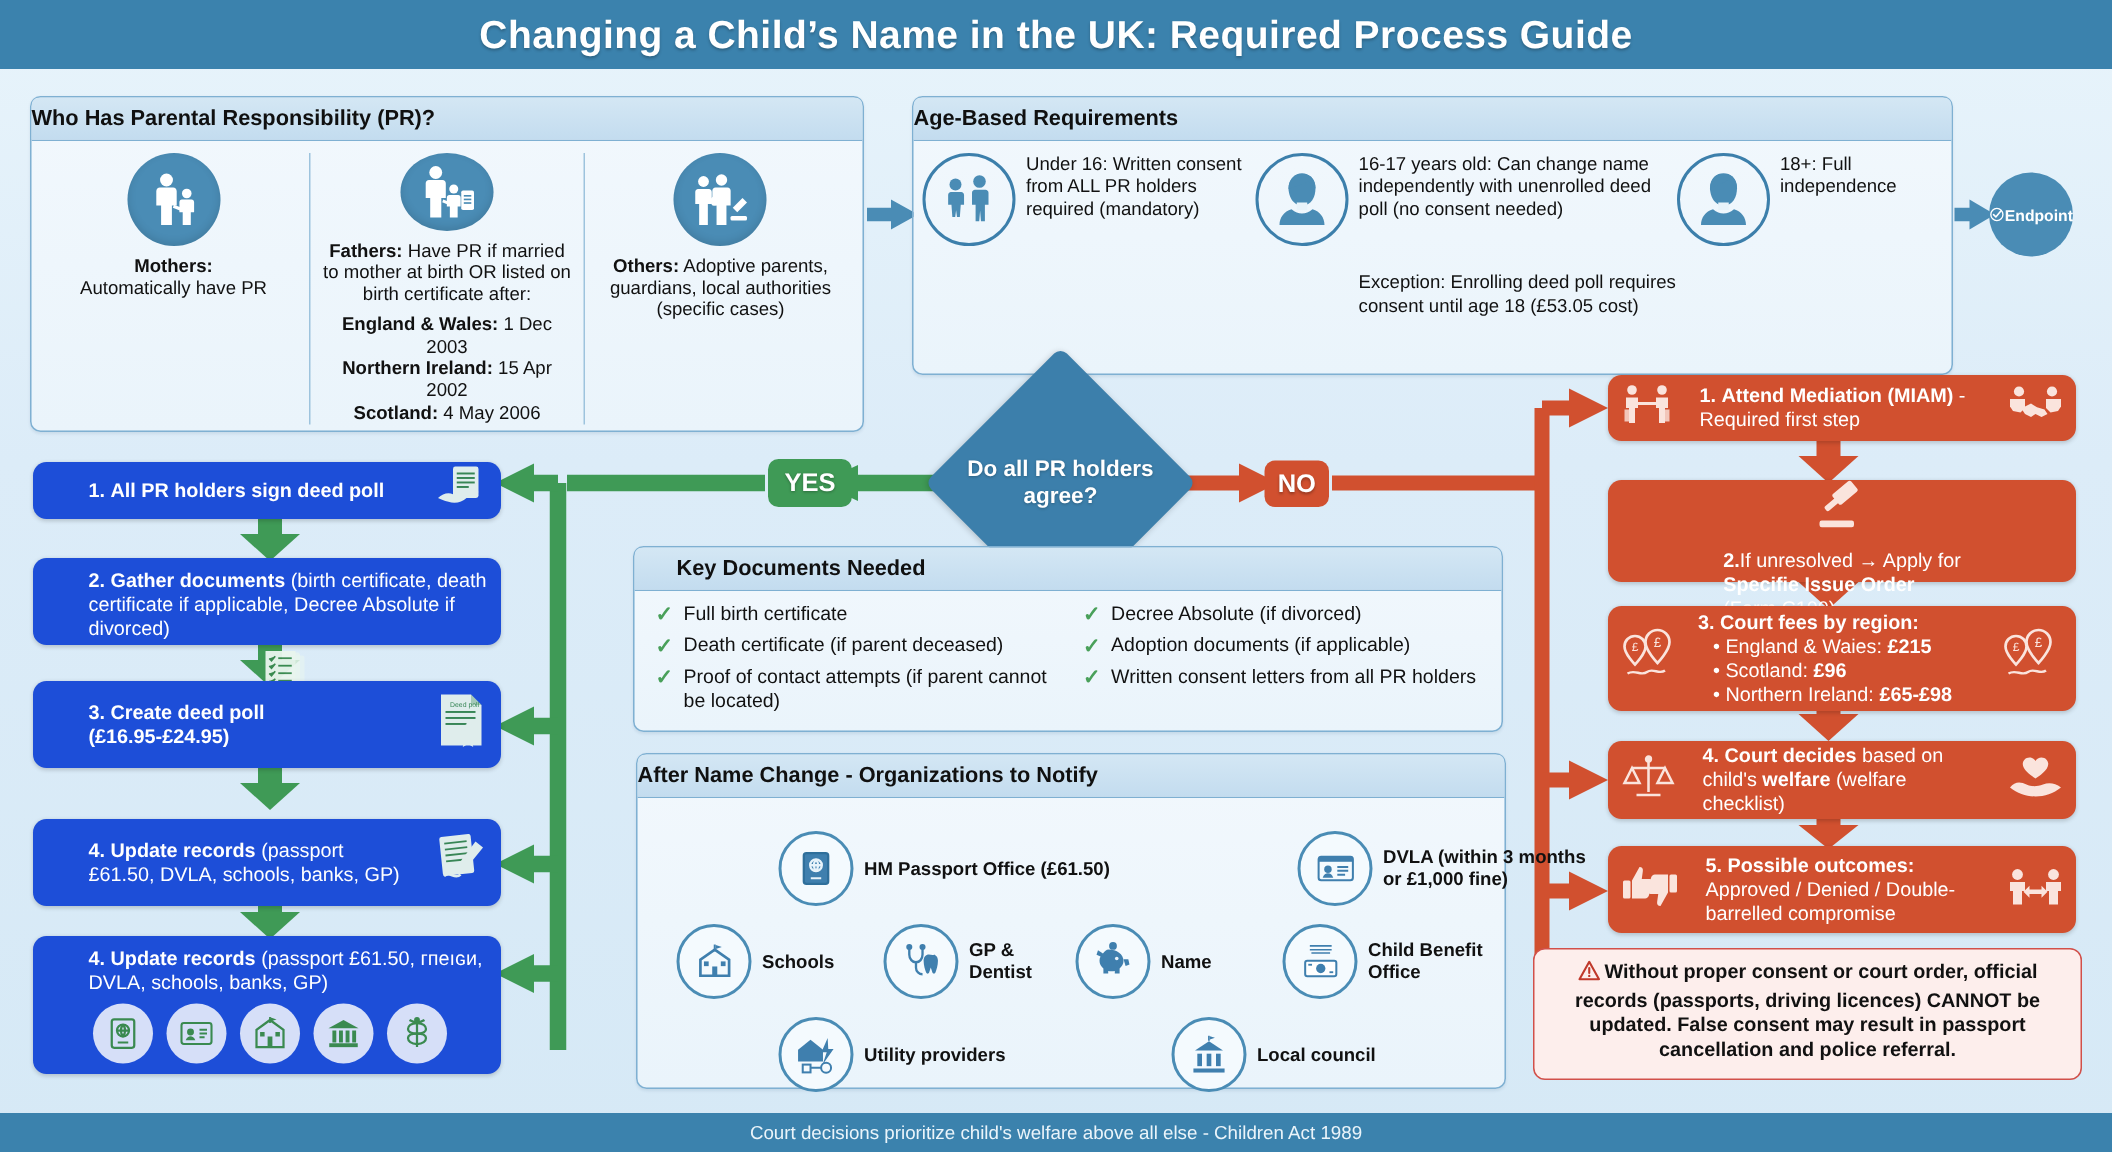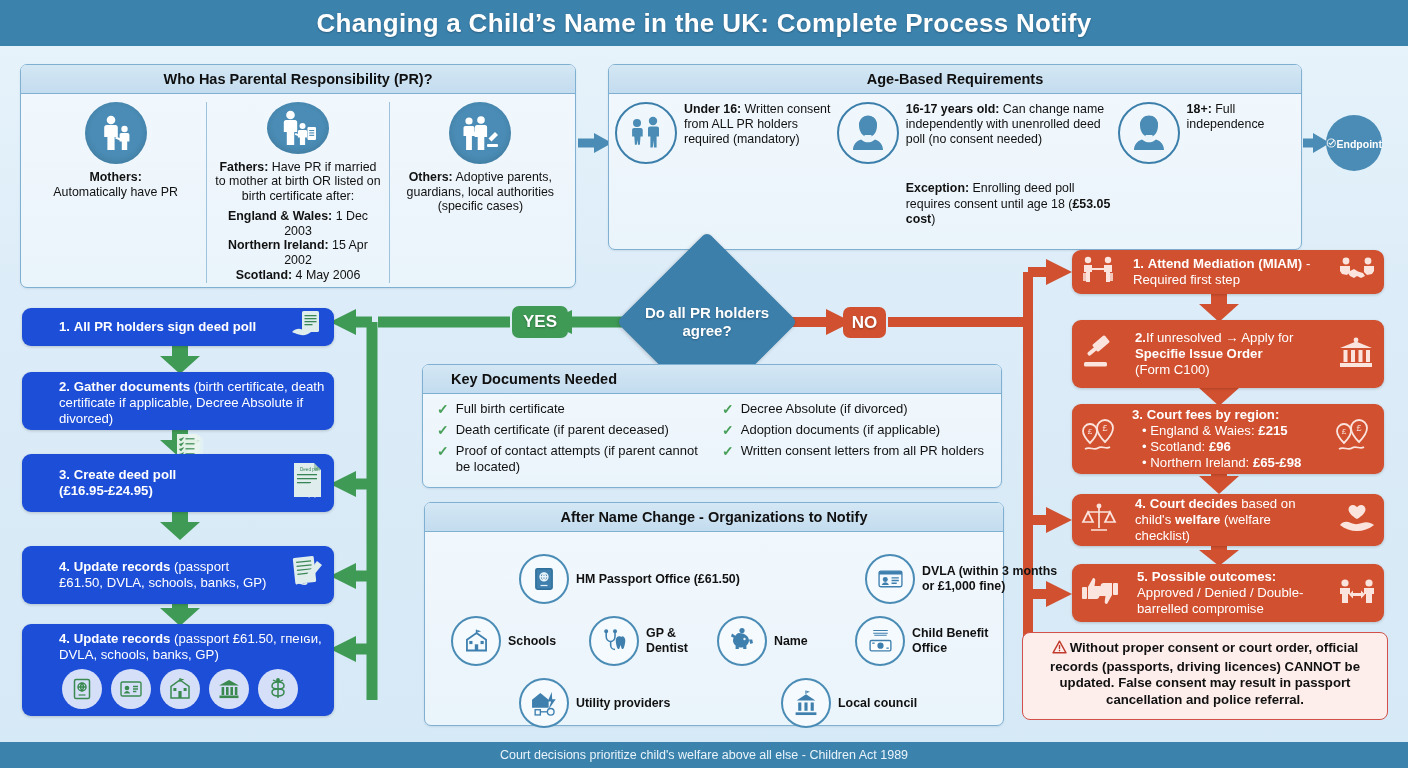--- a/index.html
+++ b/index.html
@@ -26,21 +26,21 @@
   #footer span { color:#eaf4fa; font-size:12.5px; }
 
   
   .panel {
     position:absolute;
     background:linear-gradient(180deg,#f2f8fd 0%, #eaf4fb 100%);
     border:1.4px solid #7fb0d2; border-radius:7px;
     box-shadow:0 1px 2px rgba(30,70,110,.10);
   }
   .panel-title {
-    height:29px; line-height:29px; text-align:center;
+    height:29px; line-height:29px; 
     font-size:14.5px; font-weight:bold; color:#101010;
     background:linear-gradient(180deg,#d4e7f4 0%, #c3dcef 100%);
     border-bottom:1.2px solid #7fb0d2;
     border-radius:5px 5px 0 0;
   }
   .panel-body { position:relative; width:100%; height:calc(100% - 29px); }
 
   
   .pr-cols { display:flex; height:100%; padding:8px 4px 4px 4px; }
   .pr-col { flex:1; display:flex; flex-direction:column; align-items:center; padding:0 8px; }
@@ -56,21 +56,21 @@
 
   
   .age-row { display:flex; height:100%; align-items:flex-start; padding:8px 6px 4px 6px; }
   .age-item { display:flex; align-items:flex-start; }
   .age-ring {
     width:62px; height:62px; border-radius:50%;
     border:2.6px solid #3c7fab; background:transparent;
     display:flex; align-items:center; justify-content:center; flex:0 0 auto;
   }
   .age-txt { font-size:12.4px; line-height:1.22; color:#111; margin-left:7px; }
-  .age-txt b { font-weight:bold; }
+  .age-txt b { font-weight:normal; }
 
   
   .fbox {
     position:absolute; border-radius:9px; color:#fff;
     display:flex; align-items:center;
     box-shadow:0 1px 3px rgba(0,0,0,.18);
   }
   .fbox.green { background:#1d4ed8;padding-left:28px; }
   .fbox.red   { background:#d1502f; }
   .fbox .ftxt { font-size:13.2px; line-height:1.2; padding:7px 9px; flex:1; }
@@ -135,21 +135,21 @@
     align-items:center; justify-content:center; color:#fff;
   }
   #endpoint .eplabel { font-size:10.5px; font-weight:bold; margin-top:1px; }
 
   svg.connectors { position:absolute; left:0; top:0; width:1408px; height:768px; pointer-events:none; }
 </style>
 </head>
 <body>
 
 <div id="header">
-  <h1>Changing a Child’s Name in the UK: Complete Process Notify</h1>
+  <h1>Changing a Child’s Name in the UK: Required Process Guide</h1>
 </div>
 
 <svg class="connectors">
   <defs>
     <marker id="ar-blue" markerWidth="6" markerHeight="6" refX="3" refY="3" orient="auto">
       <path d="M0,0 L6,3 L0,6 Z" fill="#4a8cb5"></path>
     </marker>
   </defs>
 
   <path d="M578,143 L596,143" stroke="#4a8cb5" stroke-width="9" fill="none"></path>
@@ -542,21 +542,21 @@
     <svg width="36" height="28" viewBox="0 0 36 28" fill="#fdece7">
       <circle cx="7" cy="5" r="3.4"></circle>
         <circle cx="29" cy="5" r="3.4"></circle>
       <path d="M1 10h10v6l-3 3-5-1-2-3z"></path>
         <path d="M25 10h10v5l-2 3-5 1-3-3z"></path>
       <path d="M10 15.5 l5-2.5 4 2.5 5 1.5 2 3-4 2-4-2-3 2-4-2-2-3z"></path>
     </svg>
   </div>
 </div>
 
-<div class="fbox red" style="left:1072px; top:320px; width:312px; height:68px;">
+<div class="fbox red" style="left:1072px; top:320px; width:312px; height:68px;flex-direction:column;">
   <div class="ficon">
     <svg width="36" height="34" viewBox="0 0 36 34" fill="#fdece7">
       <rect x="12" y="4" width="16" height="9" rx="1.5" transform="rotate(-40 20 8.5)"></rect>
       <rect x="5" y="12" width="18" height="4" rx="1.5" transform="rotate(-40 14 14)"></rect>
       <rect x="3" y="27" width="23" height="4.5" rx="1.5"></rect>
     </svg>
   </div>
   <div class="ftxt">
     <b>2.</b><span>If unresolved → Apply for </span><br>
     <b>Specifie Issue Order</b><br>

